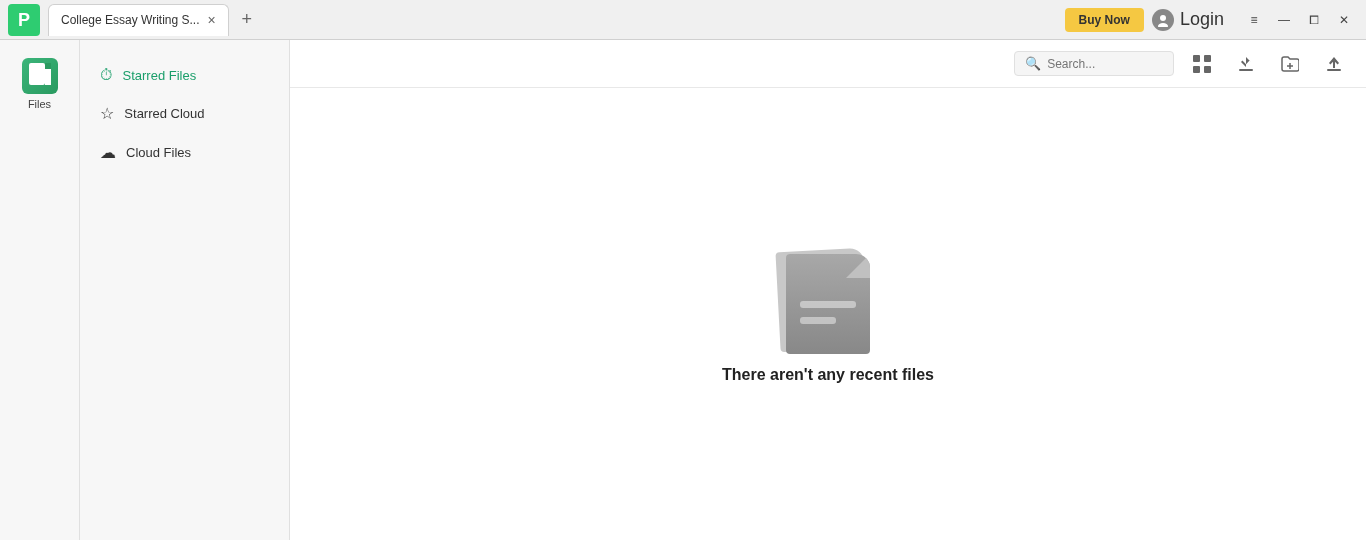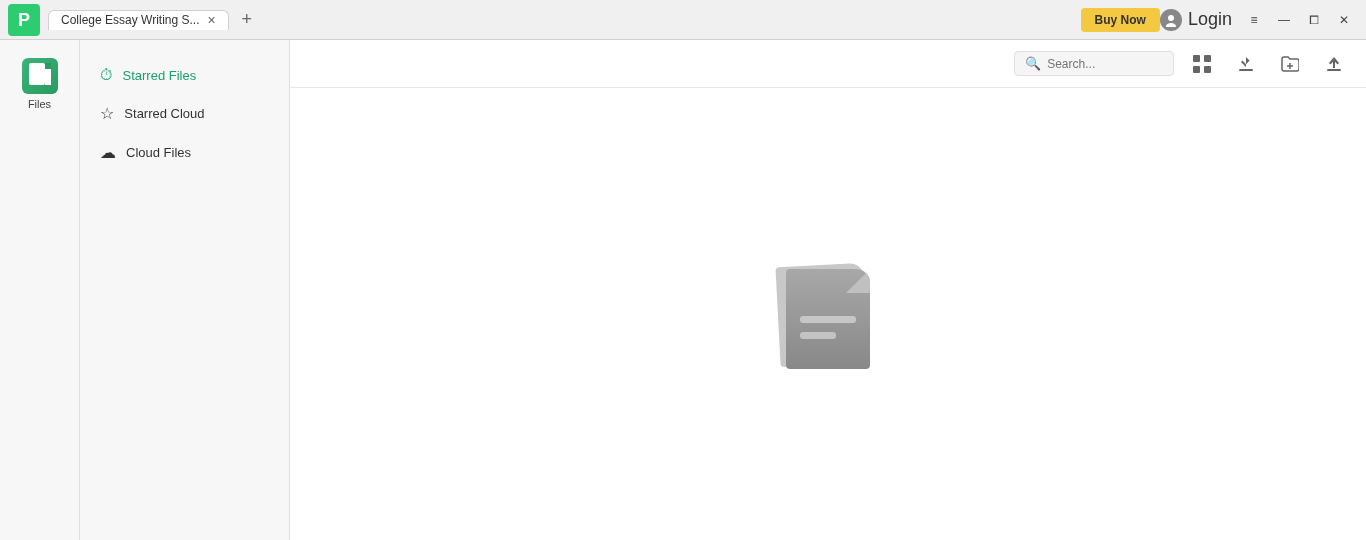--- a/index.html
+++ b/index.html
@@ -7,30 +7,30 @@
 
     
     .title-bar {
       display: flex; align-items: center; height: 40px;
       background: #f0f0f0; border-bottom: 1px solid #d0d0d0;
       padding: 0 8px; user-select: none;
     }
     .title-bar-logo { width: 32px; height: 32px; margin-right: 8px; flex-shrink: 0; }
     .tab-area { display: flex; align-items: center; flex: 1; }
     .tab {
-      display: flex; align-items: center; height: 20px;
+      display: flex; align-items: center; height: 32px;
       background: #ffffff; border-radius: 6px 6px 0 0;
       padding: 0 12px; font-size: 12px; color: #333;
       border: 1px solid #d0d0d0; border-bottom: none;
       max-width: 220px; gap: 8px;
     }
     .tab-title { flex: 1; overflow: hidden; text-overflow: ellipsis; white-space: nowrap; }
     .tab-close { cursor: pointer; color: #666; font-size: 14px; line-height: 1; }
     .tab-add { width: 28px; height: 28px; display: flex; align-items: center; justify-content: center; cursor: pointer; color: #666; font-size: 18px; border-radius: 4px; margin-left: 4px; }
-    .title-bar-right { display: flex; align-items: center; gap: 0; margin-left: auto; }
+    .title-bar-right { display: flex; align-items: center; gap: 8px; margin-left: auto; }
     .buy-now-btn {
       background: #f5c842; color: #333; border: none; border-radius: 4px;
       padding: 5px 14px; font-size: 12px; font-weight: 600; cursor: pointer;
     }
     .login-btn {
       display: flex; align-items: center; gap: 6px; background: none; border: none;
       cursor: pointer; font-size: 18px; color: #333;
     }
     .login-avatar { width: 22px; height: 22px; border-radius: 50%; background: #888; display: flex; align-items: center; justify-content: center; }
     .win-controls { display: flex; gap: 2px; margin-left: 8px; }
@@ -229,16 +229,17 @@
 
           <div style="position:absolute;top:0;right:0;width:24px;height:24px;background:#c0c0c0;clip-path:polygon(100% 0,100% 100%,0 100%);border-radius:0 14px 0 0;"></div>
 
           <div style="position:absolute;bottom:30px;left:14px;right:14px;">
             <div style="height:7px;background:rgba(255,255,255,0.45);border-radius:3px;margin-bottom:9px;"></div>
             <div style="height:7px;background:rgba(255,255,255,0.45);border-radius:3px;width:65%;"></div>
           </div>
         </div>
       </div>
 
+      <div class="empty-title">There aren't any recent files</div>
     </div>
 
   </div>
 </div>
 
 </body></html>

